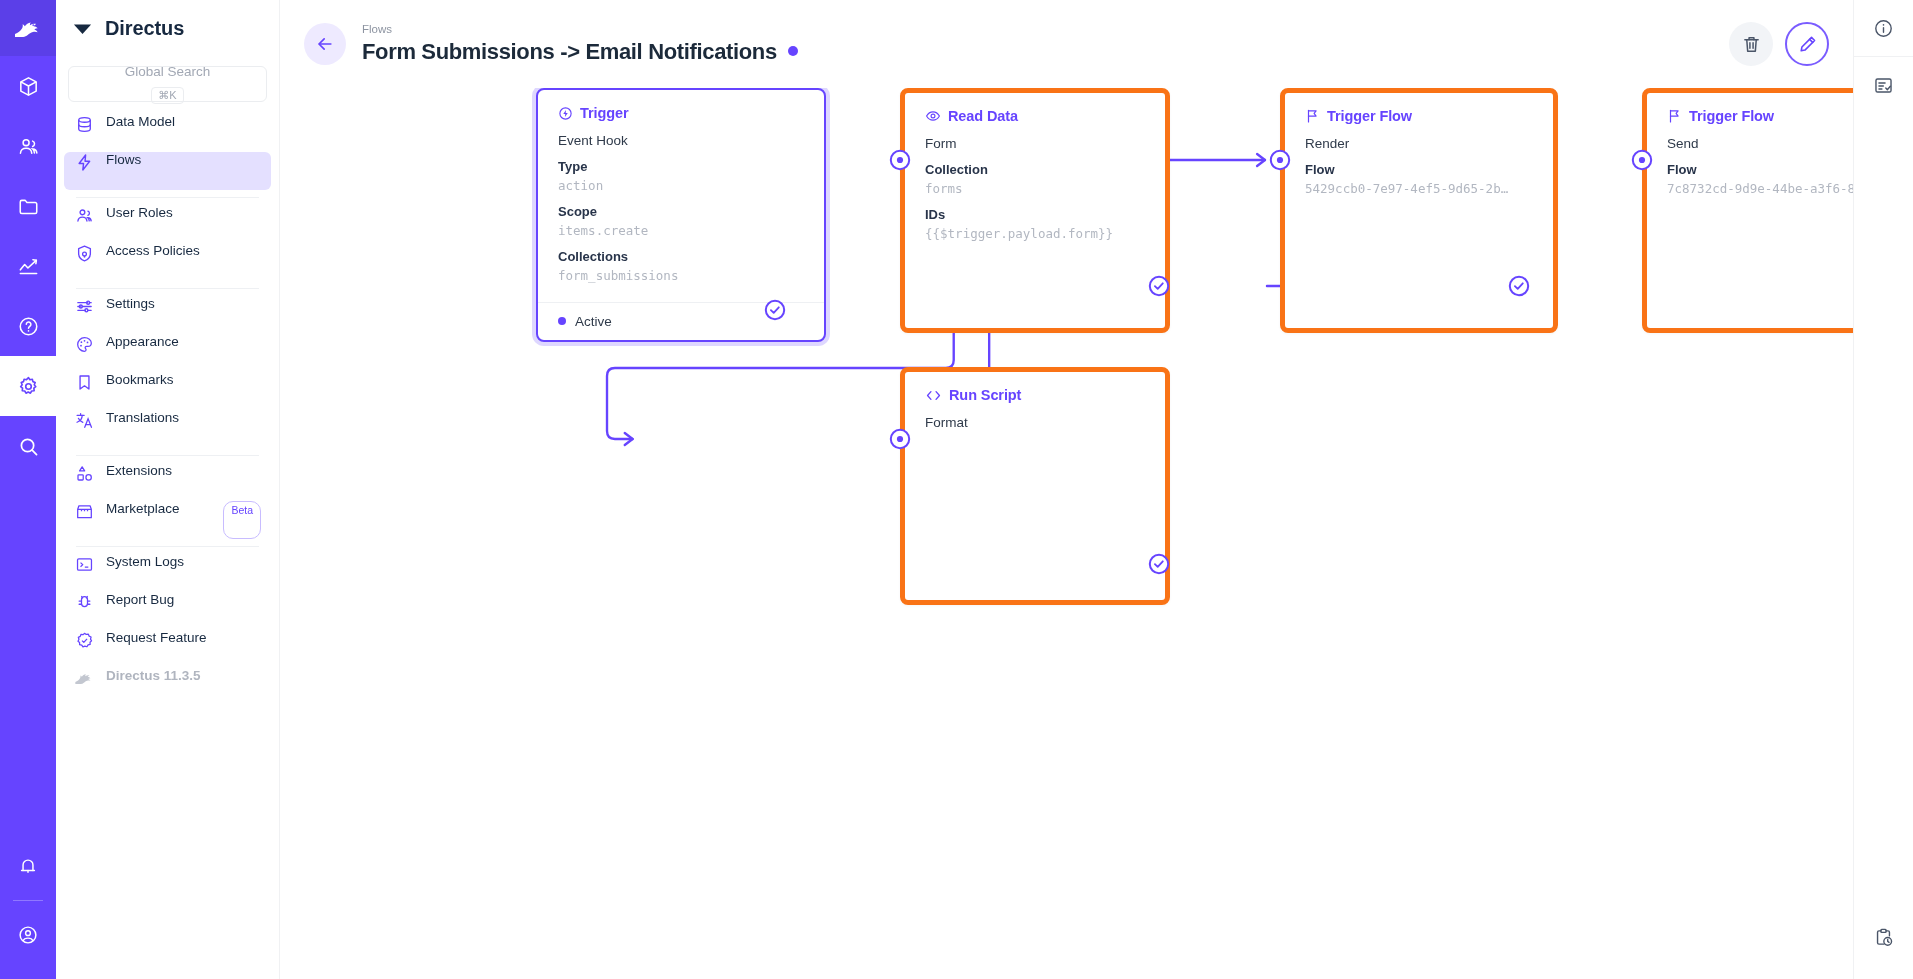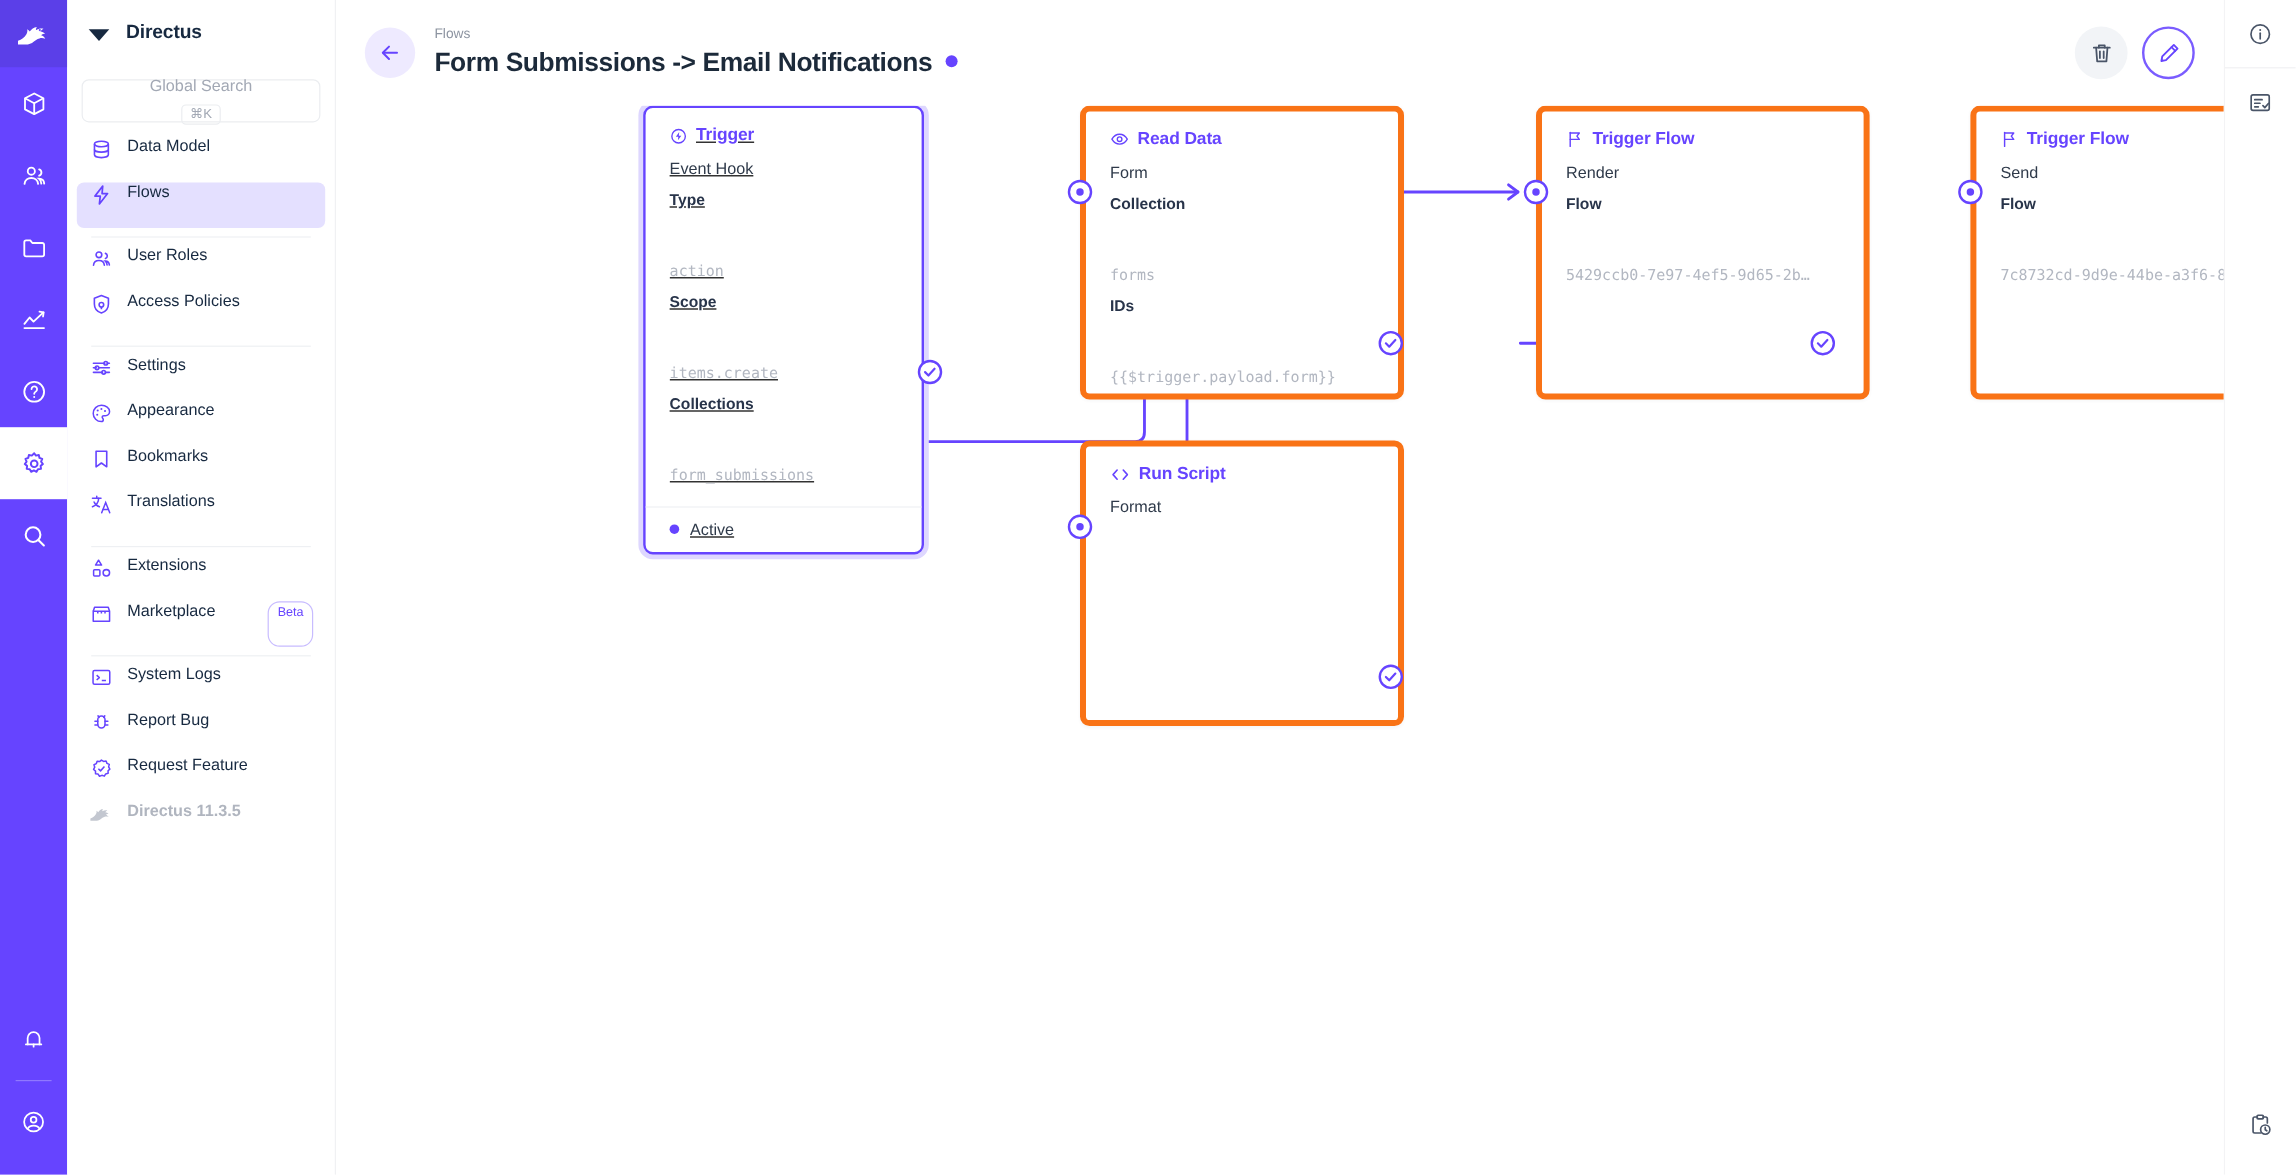--- a/index.html
+++ b/index.html
@@ -38,21 +38,21 @@
   .nav {
     width: 224px; flex: 0 0 224px; height: 979px;
     background: #ffffff;
     border-right: 1px solid #f0f1f3;
     display: flex; flex-direction: column;
   }
   .nav-header {
     height: 56px; display: flex; align-items: center; gap: 12px;
     padding: 0 16px;
   }
-  .nav-title { font-size: 16px; font-weight: 700; color: #172940; letter-spacing: -.1px; text-align: center; }
+  .nav-title { font-size: 20px; font-weight: 700; color: #172940; letter-spacing: -.1px; text-align: center; }
   .search-wrap { padding: 10px 12px 10px 12px; }
   .search-box {
     height: 36px; border: 1px solid #ebedf0; border-radius: 6px;
     display: flex; align-items: center; justify-content: center; gap: 8px;
     background: #fff; cursor: text; flex-direction: column;
   }
   .search-ph { font-size: 13.5px; color: #a2a8b4; }
   .search-kbd {
     font-size: 11px; color: #a2a8b4; border: 1px solid #ebedf0;
     border-radius: 4px; padding: 2px 6px; line-height: 1;
@@ -111,21 +111,21 @@
     display: flex; align-items: center; gap: 7px;
     padding: 15px 16px 10px 20px;
     font-size: 14.5px; font-weight: 700; color: #6644ff; letter-spacing: -.1px;
   }
   .node-body { padding: 0 18px 16px 20px; }
   .node-name { font-size: 13.5px; color: #2f3a4a; line-height: 1.5; margin-bottom: 4px; }
   .fld-k { font-size: 13px; font-weight: 700; color: #28344a; line-height: 1.55; margin-top: 6px; }
   .fld-v {
     font-family: "DejaVu Sans Mono", monospace;
     font-size: 12.5px; color: #b2b7c1; line-height: 1.5;
-    white-space: nowrap; overflow: hidden; text-overflow: ellipsis; margin-top: 40px;
+    white-space: nowrap; overflow: hidden; text-overflow: ellipsis;
   }
 
   
   .node.trigger {
     border: 2px solid #6644ff;
     box-shadow: 0 0 0 4px #ded7ff;
   }
   .trigger-foot {
     border-top: 1px solid #eef0f3;
     padding: 11px 20px; display: flex; align-items: center; gap: 9px;
@@ -455,21 +455,21 @@
         </g>
         <g fill="none" stroke="#6644ff" stroke-width="2.4" stroke-linecap="round" stroke-linejoin="round">
 
           <path d="M348 66 L356 72 L348 78"></path>
           <path d="M350 345 L358 351 L350 357"></path>
           <path d="M992 66 L1000 72 L992 78"></path>
           <path d="M1056 66 L1064 72 L1056 78"></path>
         </g>
       </svg>
 
-      <div class="node trigger" style="left:256px; top:0px; width:234px;text-decoration:underline;">
+      <div class="node trigger" style="left:256px; top:0px; width:290px;">
         <div class="node-head">
           <svg width="15" height="15" viewBox="0 0 24 24" fill="none" stroke="#6644ff" stroke-width="1.8" stroke-linejoin="round">
             <circle cx="12" cy="12" r="9"></circle>
               <path d="M12.8 6.5L8.4 12.6h3.2l-.5 4.9 4.5-6.2h-3.3z" fill="#6644ff" stroke="none"></path>
           </svg>
           <span>Trigger</span>
         </div>
         <div class="node-body">
           <div class="node-name">Event Hook</div>
           <div class="fld-k">Type</div>

